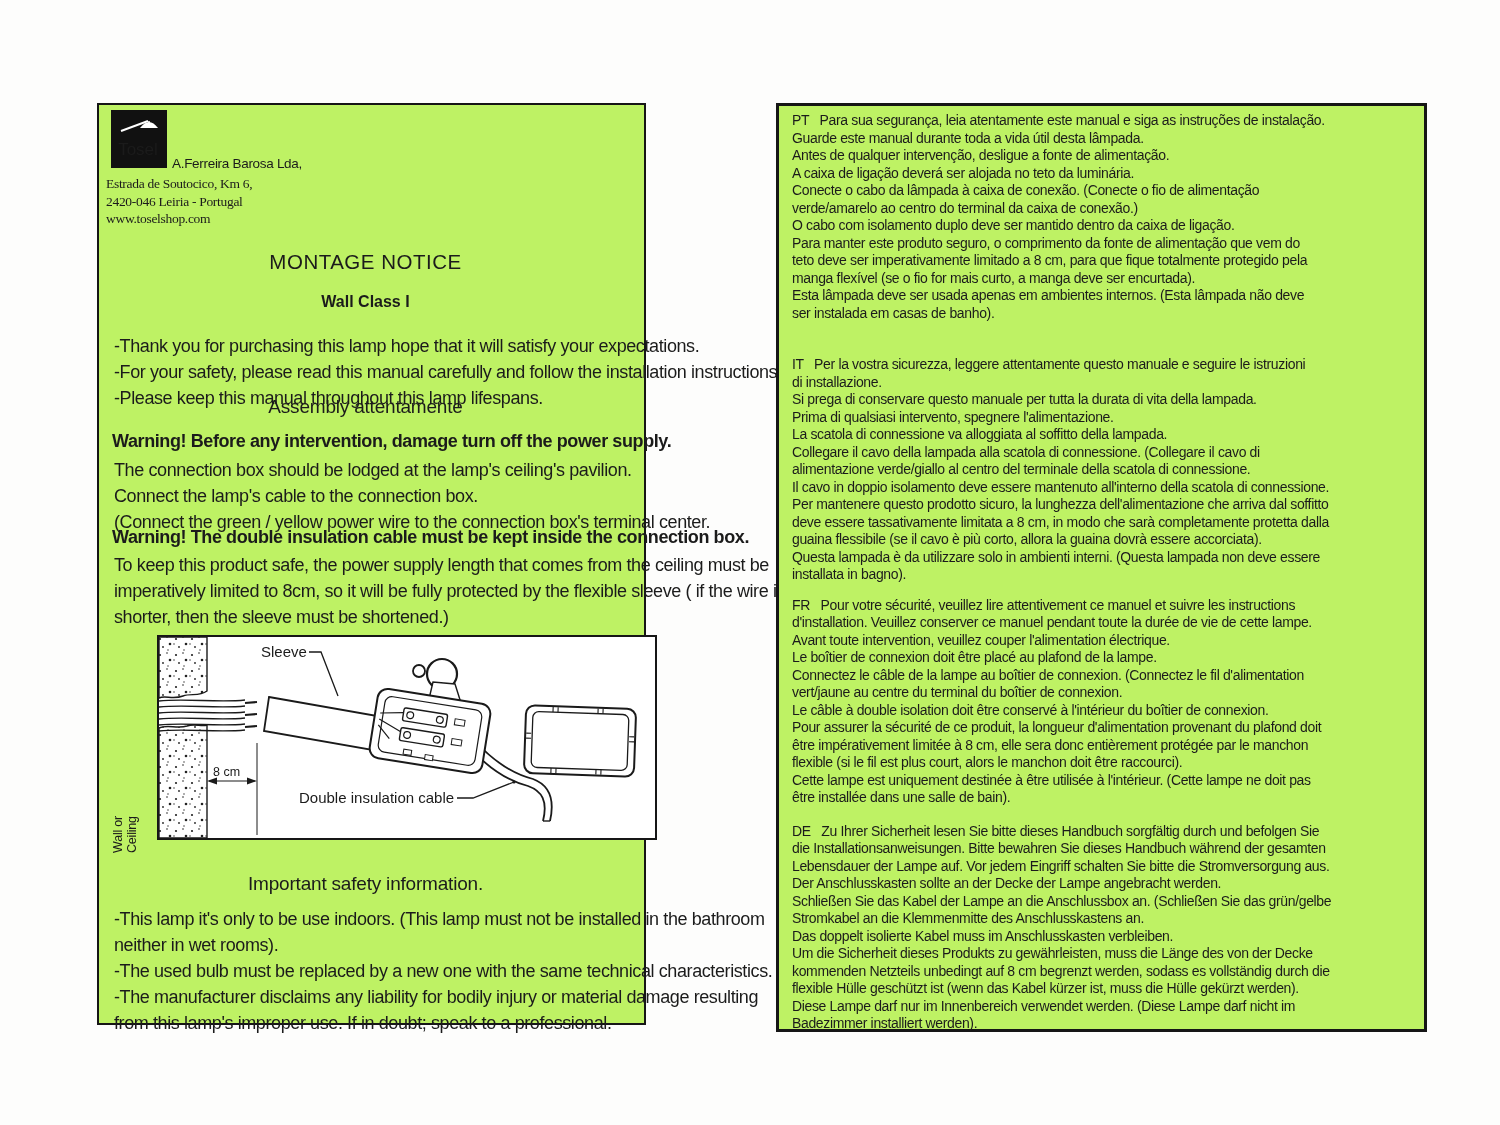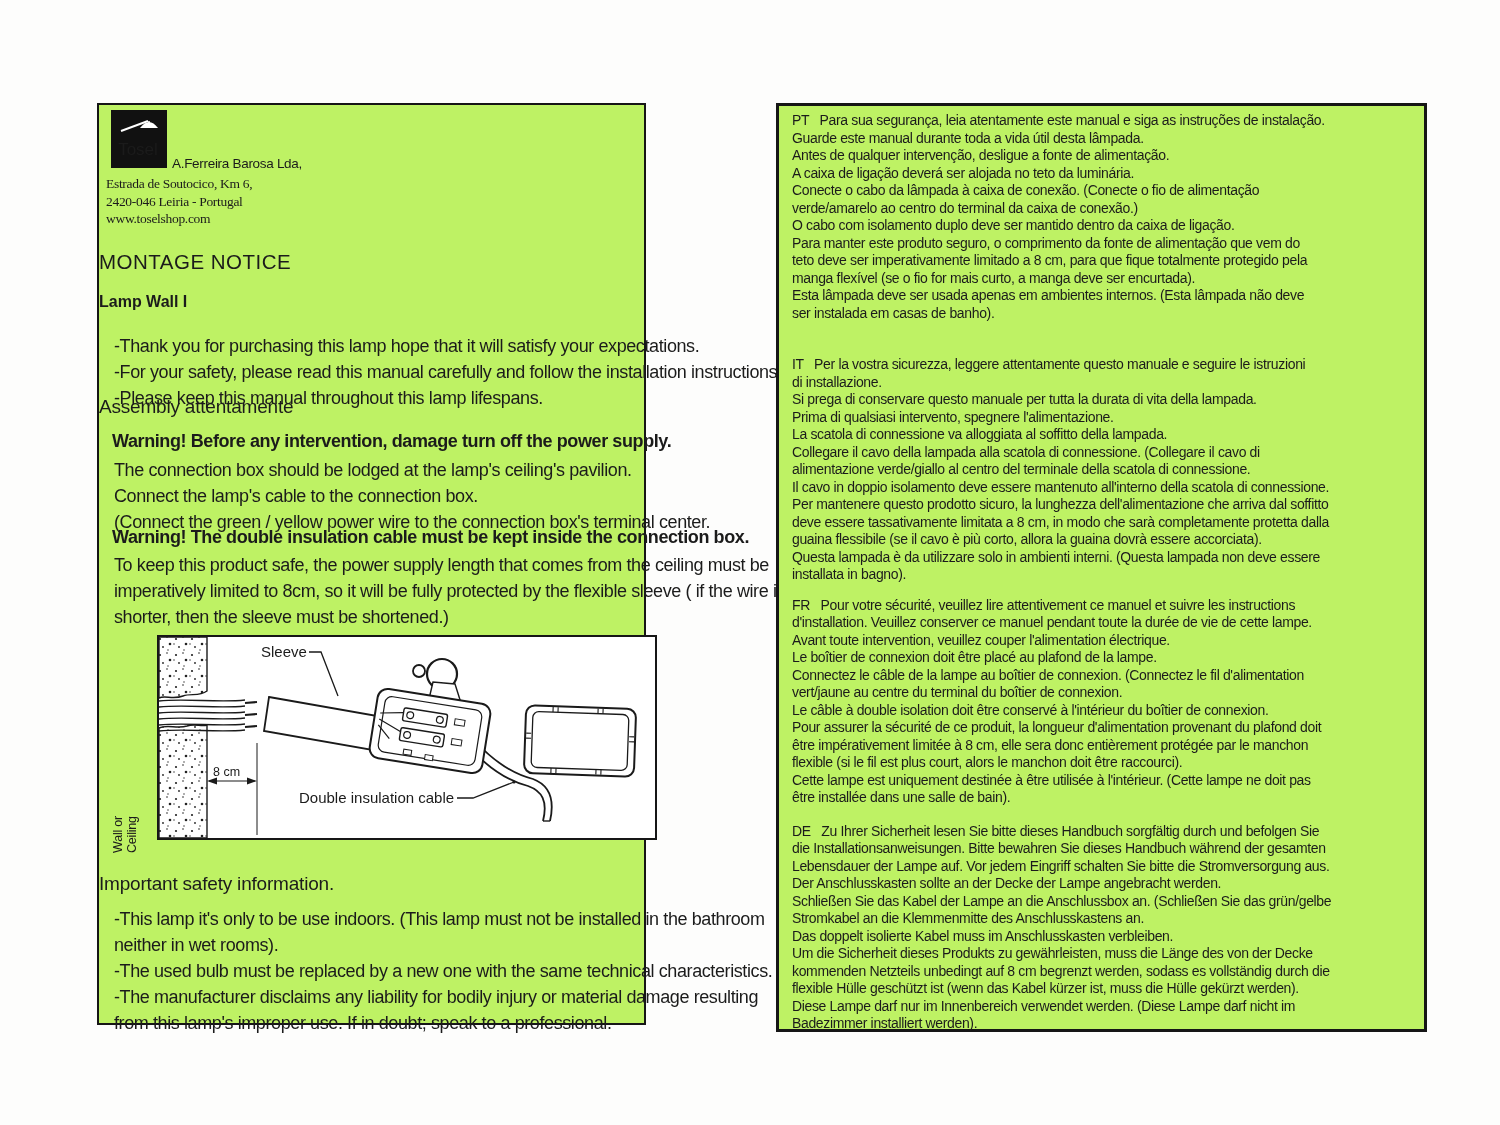--- a/index.html
+++ b/index.html
@@ -4,21 +4,21 @@
 <style>
   html,body{margin:0;padding:0;background:#e9e9e7;}
   #doc{position:relative;width:1500px;height:1125px;background:#fdfdfc;
        font-family:"Liberation Sans",sans-serif;color:#1b1b1b;overflow:hidden;}
   .page{position:absolute;background:#bef264;box-sizing:border-box;}
   #page-left{left:97px;top:103px;width:549px;height:922px;border:2px solid #161616;}
   #page-right{left:776px;top:103px;width:651px;height:929px;border:3px solid #161616;padding:6px 12px 0 13px;}
   .abs{position:absolute;}
   .txt{white-space:pre;font-size:18px;line-height:26px;letter-spacing:-0.4px;}
   .rtxt{white-space:pre;font-size:14px;line-height:17.5px;letter-spacing:-0.35px;}
-  .center{left:0;right:12px;}
+  .center{left:0;right:12px;text-align:center;}
   .bold{font-weight:bold;}
   .title{font-size:20.5px;letter-spacing:0.5px;}
   .heading{font-size:19px;letter-spacing:-0.2px;}
   .subtitle{font-size:16px;font-weight:bold;}
   .company{white-space:pre;font-size:13.5px;line-height:17.5px;letter-spacing:-0.3px;}
   .sec{margin:0;}
   .sec + .sec{margin-top:34px;}
   #sec-fr{margin-top:13px;}
   #sec-de{margin-top:16px;}
   .walllabel{white-space:pre;font-size:12.5px;line-height:14px;letter-spacing:-0.2px;
@@ -40,21 +40,21 @@
         <path d="M29,18 Q38,6 47,18 Z" fill="#fff"></path>
         <text x="27" y="45" text-anchor="middle" font-size="17" fill="#fff">Tosel</text>
       </svg>
     </div>
     <div class="abs company" style="left:73px;top:50px;">A.Ferreira Barosa Lda,</div>
     <div class="abs company" style="left:7px;top:70px;font-family:Liberation Serif, serif;">Estrada de Soutocico, Km 6,
 2420-046 Leiria - Portugal
 www.toselshop.com</div>
 
     <div class="abs center title" style="top:145px;">MONTAGE NOTICE</div>
-    <div class="abs center subtitle" style="top:188px;">Lamp Wall I</div>
+    <div class="abs center subtitle" style="top:188px;">Wall Class I</div>
 
     <div class="abs txt" style="left:15px;top:228px;">-Thank you for purchasing this lamp hope that it will satisfy your expectations.
 -For your safety, please read this manual carefully and follow the installation instructions.
 -Please keep this manual throughout this lamp lifespans.</div>
 
     <div class="abs center heading" style="top:291px;">Assembly attentamente</div>
 
     <div class="abs txt bold" style="left:13px;top:323px;">Warning! Before any intervention, damage turn off the power supply.</div>
 
     <div class="abs txt" style="left:15px;top:352px;">The connection box should be lodged at the lamp's ceiling's pavilion.

